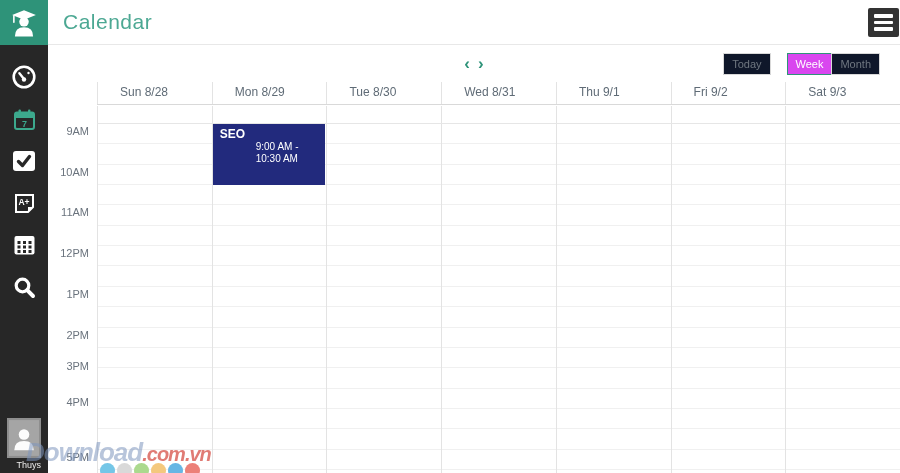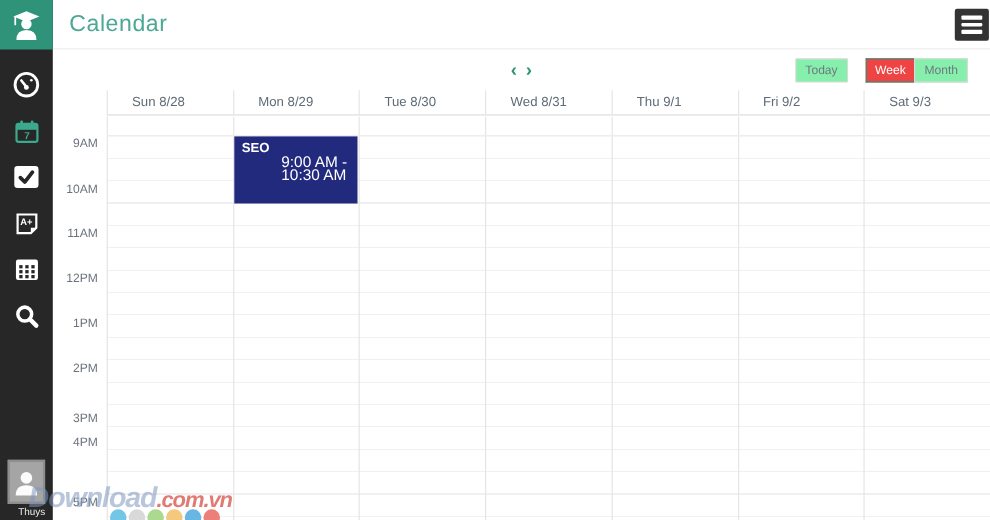--- a/index.html
+++ b/index.html
@@ -21,39 +21,39 @@
   .app-title { position:absolute; left:15px; top:0; line-height:44px; font-size:21px; font-weight:300; color:#4CA893; letter-spacing:0.5px; }
   .hamburger { position:absolute; right:1px; top:8px; width:31px; height:29px; background:#333; border-radius:2px; border:none;
     display:flex; flex-direction:column; justify-content:center; align-items:center; gap:3px; cursor:pointer; }
   .hamburger span { display:block; width:19px; height:3.5px; background:#fff; border-radius:1px; }
   
   .toolbar { position:absolute; left:48px; top:45px; right:0; height:37px; background:#fff; }
   .date-nav { position:absolute; left:0; right:0; top:10px; display:flex; align-items:center; justify-content:center; }
   .chev { background:none; border:none; color:#2E9379; font-size:17px; font-weight:bold; cursor:pointer; line-height:1; padding:0 4px; }
   .date-range { font-size:15px; color:#57606A; margin:0 26px; }
   .view-buttons { position:absolute; right:20px; top:8px; display:flex; }
-  .vbtn { font-family:"Liberation Sans", sans-serif; font-size:11px; color:#6F7780; background:#86efac;
+  .vbtn { font-family:"Liberation Sans", sans-serif; font-size:11px; color:#6F7780; background:#0f172a;
     border:1px solid #D9D9D9; padding:4px 8px; cursor:pointer; min-width:36px; }
   .vbtn.today { margin-right:16px; border-radius:1px; }
   .vbtn.mid { border-right:none; }
-  .vbtn.active { background:#ef4444; border-color:#2E9379; color:#fff; }
+  .vbtn.active { background:#d946ef; border-color:#2E9379; color:#fff; }
   
   .day-headers { position:absolute; left:97px; top:82px; right:0; height:23px; display:flex; border-bottom:1px solid #D9D9D9; }
   .dh-cell { flex:1; border-left:1px solid #E3E3E3; padding:3px 0 0 22px; font-size:12px; color:#5F6B76; }
   .allday-row { position:absolute; left:97px; top:106px; right:0; height:17px; display:flex; }
   .ad-cell { flex:1; border-left:1px solid #E3E3E3; }
   .grid { position:absolute; left:97px; top:123px; right:0; bottom:0; border-top:1px solid #E6E6E6;
     background:repeating-linear-gradient(to bottom, #fff 0px, #fff 19.35px, #F0F0F0 19.35px, #F0F0F0 20.35px);
     display:flex; }
   .col { flex:1; border-left:1px solid #E3E3E3; cursor:pointer; }
   .time-gutter { position:absolute; left:48px; top:123px; width:49px; bottom:0; }
   .time-label { position:absolute; right:8px; font-size:11px; color:#6A737D; }
   .event { position:absolute; z-index:2; color:#fff; padding:3px 7px; overflow:hidden; cursor:pointer; }
   .event .ev-title { font-size:12px; font-weight:bold; line-height:14px; }
-  .event .ev-time { font-size:14px; line-height:12px;padding-left:36px; }
+  .event .ev-time { font-size:10px; line-height:12px;padding-left:36px; }
   
   .watermark { position:absolute; left:26px; top:437px; z-index:9; pointer-events:none;
     font-size:26px; font-weight:bold; font-style:italic; letter-spacing:-1px; white-space:nowrap; }
   .wm-a { color:rgba(125,150,190,0.55); }
   .wm-b { color:rgba(210,60,50,0.68); font-size:20px; }
   .dots { position:absolute; left:100px; top:463px; display:flex; gap:2px; z-index:3; }
   .dot { width:15px; height:15px; border-radius:50%; }
 </style>
 </head>
 <body>
@@ -176,21 +176,21 @@
       <div class="ad-cell"></div>
     </div>
 
   <div class="time-gutter" id="time-gutter">
       <div class="time-label" style="top: 2px;">9AM</div>
       <div class="time-label" style="top: 42.7px;">10AM</div>
       <div class="time-label" style="top: 83.4px;">11AM</div>
       <div class="time-label" style="top: 124.1px;">12PM</div>
       <div class="time-label" style="top: 164.8px;">1PM</div>
       <div class="time-label" style="top: 205.5px;">2PM</div>
-      <div class="time-label" style="top: 252px;">3PM</div>
+      <div class="time-label" style="top: 237px;">3PM</div>
       <div class="time-label" style="top: 273px;">4PM</div>
       <div class="time-label" style="top: 327.6px;">5PM</div>
     </div>
 
   <div class="grid" id="grid">
       <div class="col"></div>
       <div class="col"></div>
       <div class="col"></div>
       <div class="col"></div>
       <div class="col"></div>

